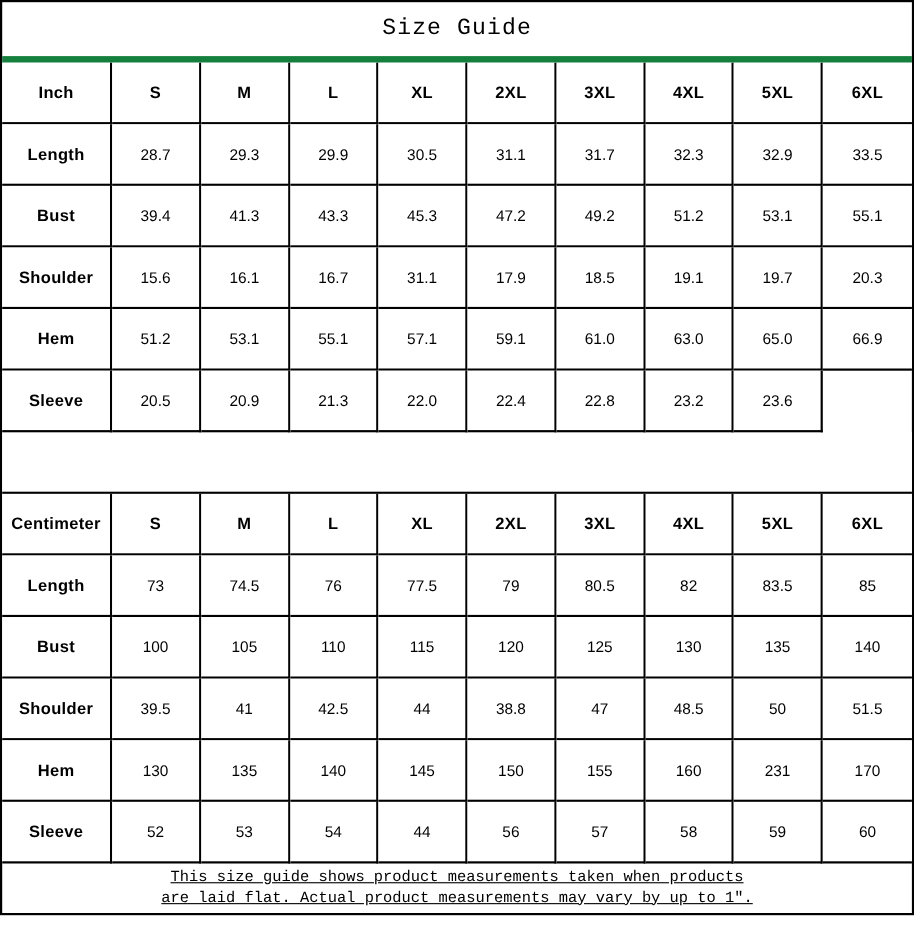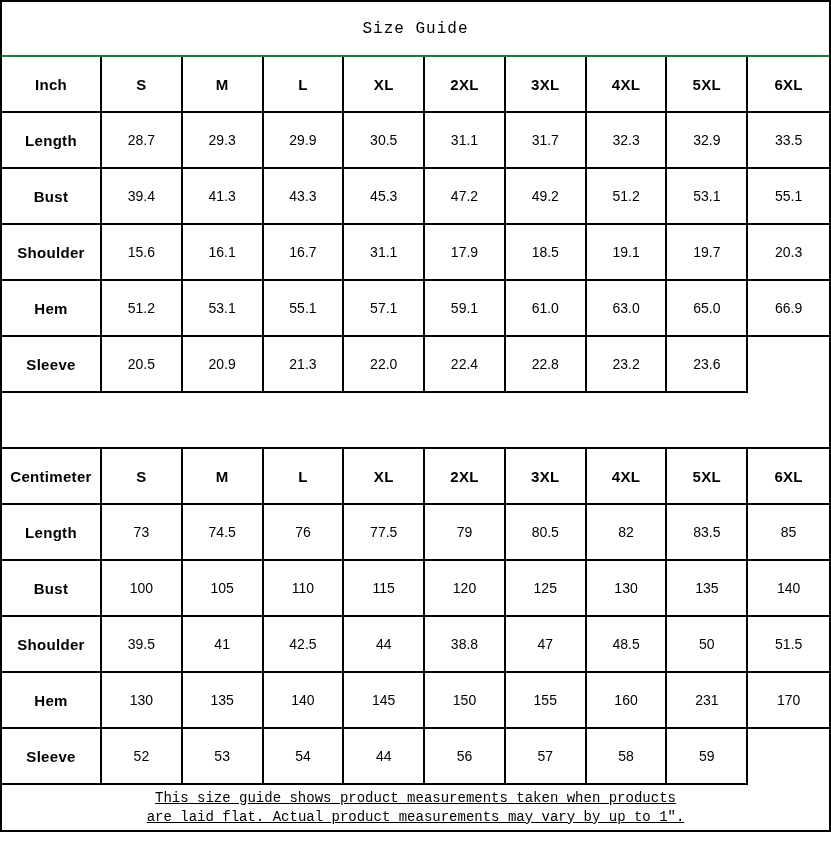--- a/index.html
+++ b/index.html
@@ -11,26 +11,26 @@
   }
   .sheet {
     position: absolute;
     top: 0; left: 0;
     width: 831px; height: 832px;
     border: 2px solid #000000;
     background: #ffffff;
   }
   .title-row {
     height: 55px;
-    border-bottom: 2px solid #15803d;
+    border-bottom: 6px solid #15803d;
     display: flex;
     align-items: center;
     justify-content: center;
     font-family: "Liberation Mono", "DejaVu Sans Mono", monospace;
-    font-size: 16px;
+    font-size: 21px;
     letter-spacing: 1px;
   }
   .size-grid {
     display: grid;
     grid-template-columns: 100px repeat(9, 1fr);
   }
   .cell {
     height: 56px;
     border-right: 2px solid #000000;
     border-bottom: 2px solid #000000;
@@ -190,20 +190,21 @@
       <div class="cell">170</div>
       <div class="cell bold">Sleeve</div>
       <div class="cell">52</div>
       <div class="cell">53</div>
       <div class="cell">54</div>
       <div class="cell">44</div>
       <div class="cell">56</div>
       <div class="cell">57</div>
       <div class="cell">58</div>
       <div class="cell">59</div>
+      <div class="cell">60</div>
     </div>
 
   <div class="footer-note">
     <div>This size guide shows product measurements taken when products</div>
     <div>are laid flat. Actual product measurements may vary by up to 1″.</div>
   </div>
 
 </div>
 
 </body></html>

